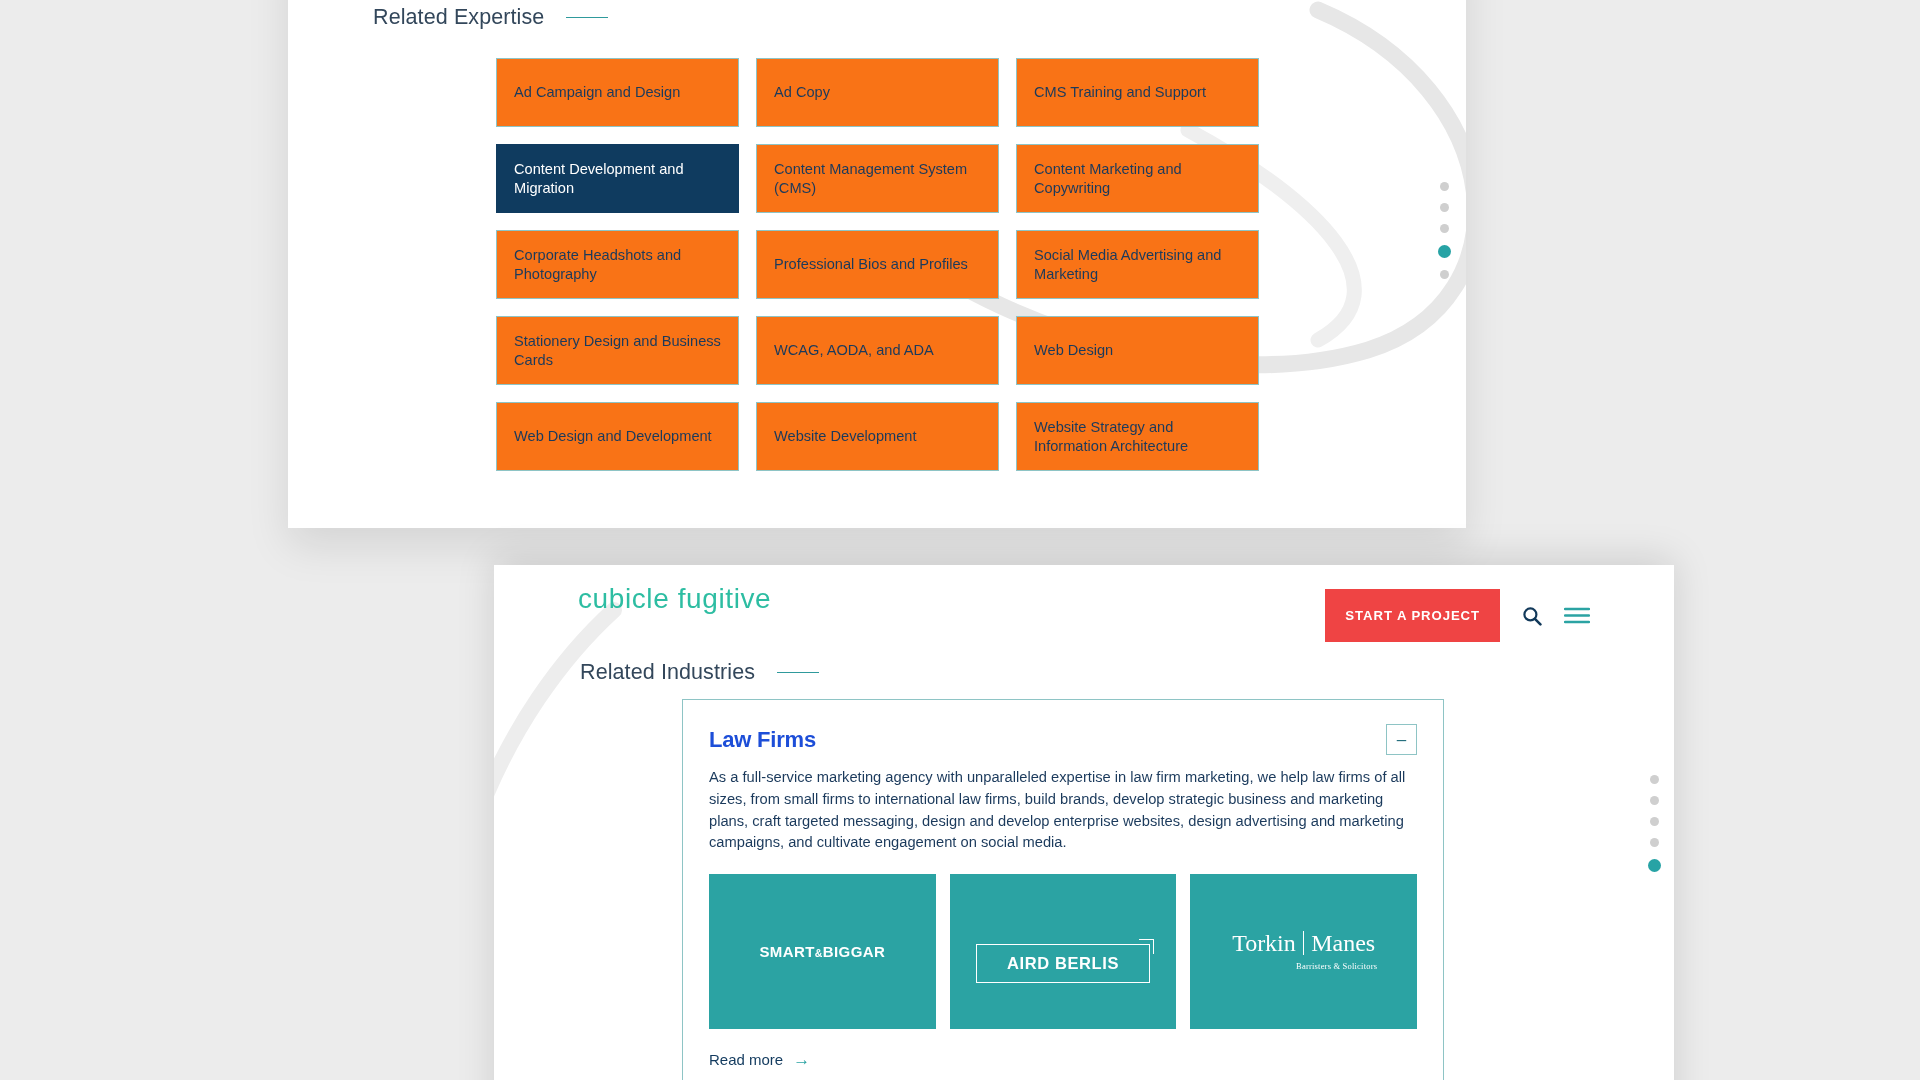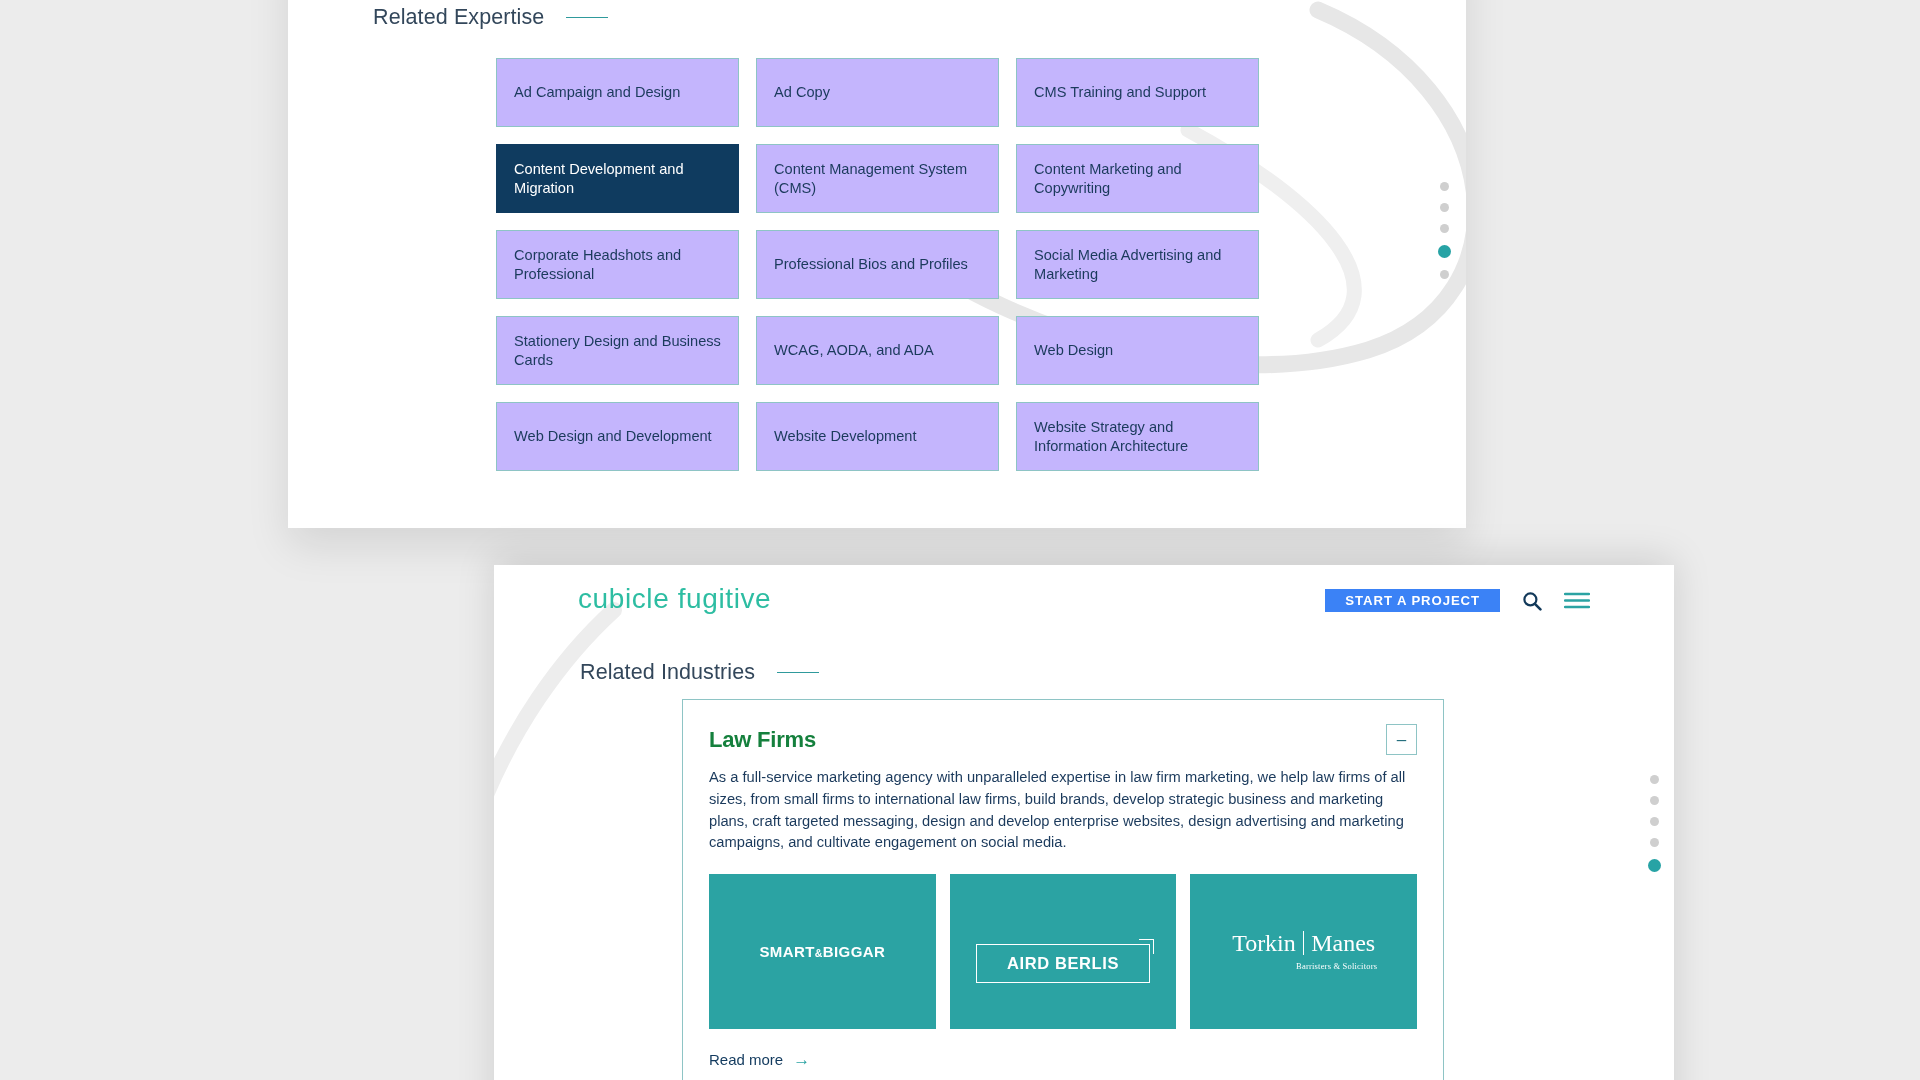--- a/index.html
+++ b/index.html
@@ -40,21 +40,21 @@
     position: absolute; left: 208px; top: 118px;
     width: 765px;
     display: grid;
     grid-template-columns: repeat(3, 243px);
     column-gap: 17px;
     row-gap: 17px;
   }
   .exp-card {
     height: 69px;
     border: 1px solid #8ec4c5;
-    background: #c4b5fd;
+    background: #f97316;
     display: flex; align-items: center;
     padding: 0 17px;
     font-size: 14.6px; line-height: 1.28;
     color: #1b3a5c;
     position: relative; z-index: 2;
     cursor: pointer;
   }
   .exp-card.active {
     background: #0f3b5f;
     border-color: #0f3b5f;
@@ -86,41 +86,41 @@
   .logo {
     position: absolute; left: 84px; top: 18px;
     font-size: 28px; letter-spacing: .6px;
     color: #2dbda2; font-weight: 400; white-space: nowrap;
   }
   .header-actions {
     position: absolute; right: 84px; top: 24px;
     display: flex; align-items: center; gap: 22px;
   }
   .btn-project {
-    background: #3b82f6; color: #fff;
+    background: #ef4444; color: #fff;
     font-size: 13.2px; font-weight: 700; letter-spacing: .9px;
-    padding: 4px 20px; border: none; cursor: pointer;
+    padding: 19px 20px; border: none; cursor: pointer;
     white-space: nowrap;
   }
   .icon-btn { background: none; border: none; cursor: pointer; display: flex; align-items: center; }
 
   .ind-head { left: 86px; top: 95px; }
 
   .accordion {
     position: absolute; left: 188px; top: 134px;
     width: 762px;
     border: 1px solid #8ec4c5;
     background: #fff;
     z-index: 2;
   }
   .acc-header {
     display: flex; align-items: center; justify-content: space-between;
     padding: 24px 26px 6px 26px;
   }
-  .acc-title { font-size: 22px; font-weight: 700; color: #15803d; letter-spacing: -.2px; }
+  .acc-title { font-size: 22px; font-weight: 700; color: #1d4ed8; letter-spacing: -.2px; }
   .acc-toggle {
     width: 31px; height: 31px; border: 1px solid #8ec4c5;
     background: #fff; cursor: pointer;
     display: flex; align-items: center; justify-content: center;
     color: #1f6b7a; font-size: 17px; line-height: 1;
   }
   .acc-body { padding: 6px 26px 0 26px; }
   .acc-text {
     font-size: 14.7px; line-height: 1.48; color: #1b3a5c;
     max-width: 706px;
@@ -183,21 +183,21 @@
       <span class="rule"></span>
     </div>
 
     <div class="exp-grid">
       <div class="exp-card">Ad Campaign and Design</div>
       <div class="exp-card">Ad Copy</div>
       <div class="exp-card">CMS Training and Support</div>
       <div class="exp-card active">Content Development and Migration</div>
       <div class="exp-card">Content Management System (CMS)</div>
       <div class="exp-card">Content Marketing and Copywriting</div>
-      <div class="exp-card">Corporate Headshots and Professional</div>
+      <div class="exp-card">Corporate Headshots and Photography</div>
       <div class="exp-card">Professional Bios and Profiles</div>
       <div class="exp-card">Social Media Advertising and Marketing</div>
       <div class="exp-card">Stationery Design and Business Cards</div>
       <div class="exp-card">WCAG, AODA, and ADA</div>
       <div class="exp-card">Web Design</div>
       <div class="exp-card">Web Design and Development</div>
       <div class="exp-card">Website Development</div>
       <div class="exp-card">Website Strategy and Information Architecture</div>
     </div>
   </div>

